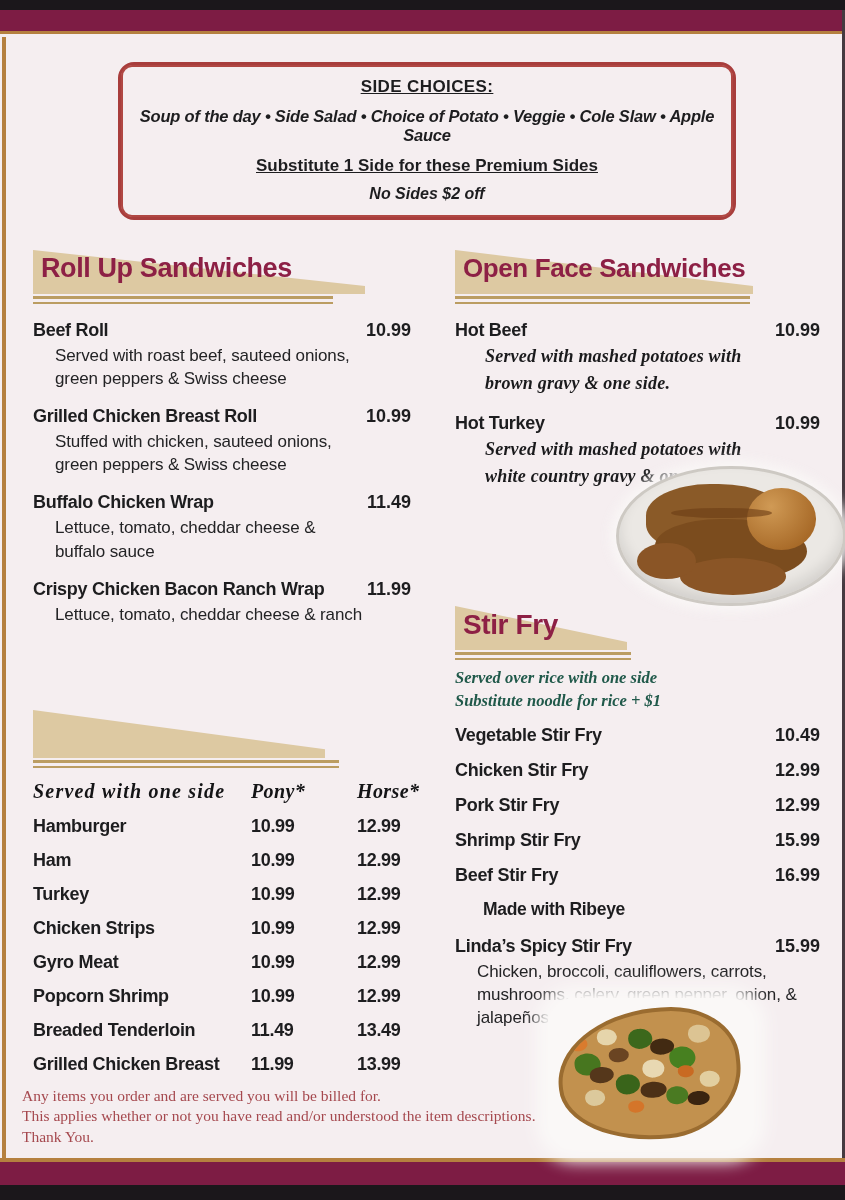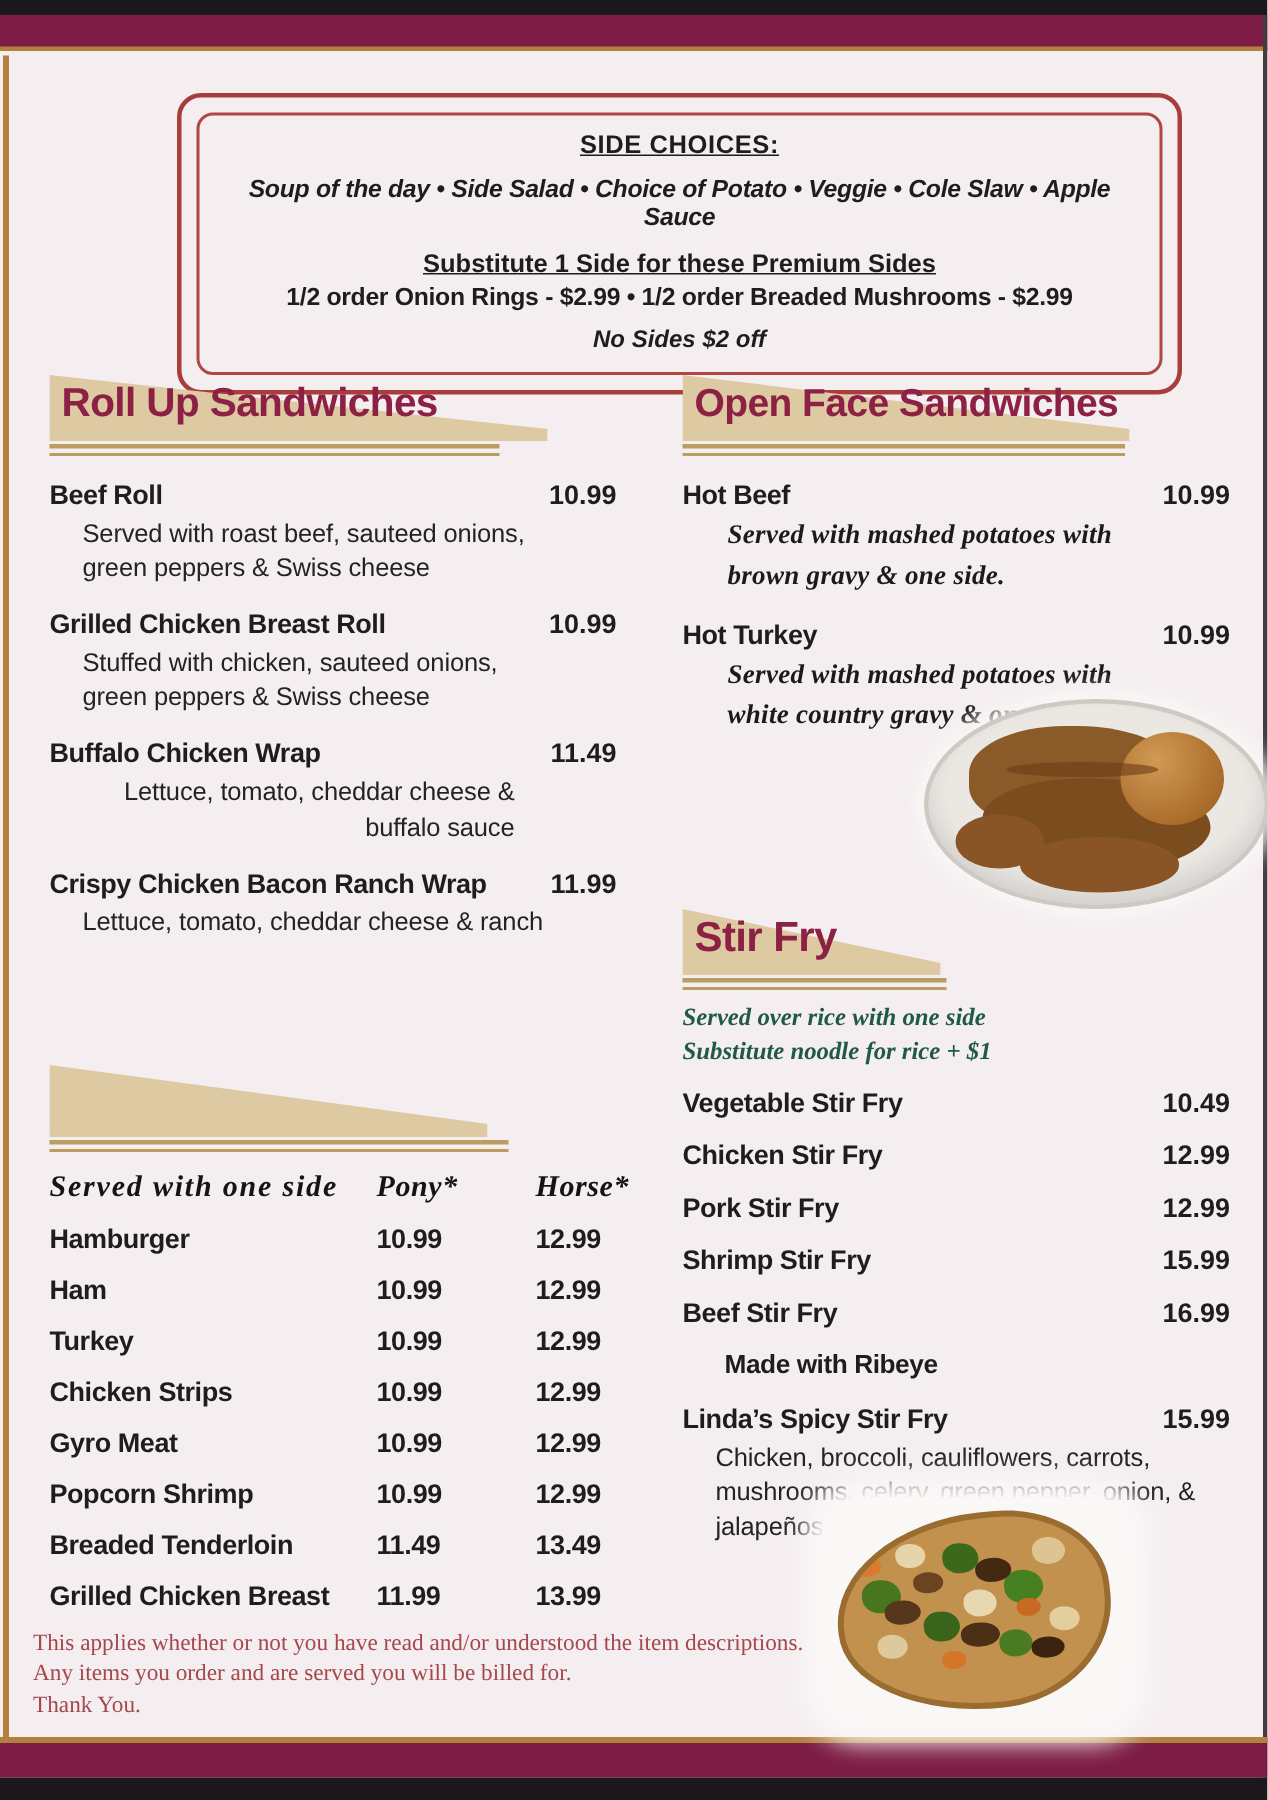--- a/index.html
+++ b/index.html
@@ -13,22 +13,22 @@
   
   .bar-black-top   { position:absolute; left:0; right:0; top:0; height:10px; background:#1b171b; }
   .band-maroon-top { position:absolute; left:0; right:0; top:10px; height:24px; background:#7d1c44; border-bottom:3px solid #b5803f; }
   .band-maroon-bot { position:absolute; left:0; right:0; top:1158px; height:27px; background:#7d1c44; border-top:4px solid #b5803f; }
   .bar-black-bot   { position:absolute; left:0; right:0; bottom:0; height:15px; background:#1b171b; }
   .frame-left      { position:absolute; left:2px; top:37px; width:4px; height:1121px; background:#b5803f; }
   .edge-right      { position:absolute; right:0; top:10px; width:3px; height:1175px; background:#453a40; }
 
   
   .side-box {
-    position:absolute; left:118px; top:62px; width:670px;
-    border:3px solid #a83d3c; border-radius:16px; padding:10px;
+    position:absolute; left:118px; top:62px; width:618px;
+    border:3px solid #a83d3c; border-radius:16px; padding:0;
   }
   .side-box-inner {
     border:2px solid #b04743; border-radius:11px;
     padding:10px 8px 12px; text-align:center;
   }
   .sc-title { font-size:17px; font-weight:700; text-decoration:underline; letter-spacing:.4px; }
   .sc-line1 { margin-top:10px; font-size:16.5px; font-weight:700; font-style:italic; letter-spacing:-.2px; }
   .sc-sub   { margin-top:11px; font-size:17px; font-weight:700; text-decoration:underline; }
   .sc-line  { margin-top:2px; font-size:16.5px; font-weight:700; line-height:1.28; letter-spacing:-.2px; }
   .sc-off   { margin-top:9px; font-size:16px; font-weight:700; font-style:italic; }
@@ -132,21 +132,20 @@
 <div class="frame-left"></div>
 <div class="edge-right"></div>
 <div class="band-maroon-bot"></div>
 <div class="bar-black-bot"></div>
 
 <div class="side-box">
   <div class="side-box-inner">
     <div class="sc-title">SIDE CHOICES:</div>
     <div class="sc-line1">Soup of the day • Side Salad • Choice of Potato • Veggie • Cole Slaw  • Apple Sauce</div>
     <div class="sc-sub">Substitute 1 Side for these Premium Sides</div>
-    <div class="sc-line">1/2 order Onion Rings - $2.99 • 1/2 order Breaded Mushrooms - $2.99</div>
     <div class="sc-off">No Sides $2 off</div>
   </div>
 </div>
 
 <div class="section" id="roll-up" style="left:33px; top:250px; width:378px;">
   <div class="sec-header">
     <div class="wedge" style="width:332px;"></div>
     <div class="sec-title">Roll Up Sandwiches</div>
     <div class="dbl-line" style="width:300px;"></div>
   </div>
@@ -163,21 +162,21 @@
       <span class="item-name">Grilled Chicken Breast Roll</span>
       <span class="item-price">10.99</span>
     </div>
     <div class="item-desc" style="width:330px;">Stuffed with chicken, sauteed onions, green peppers &amp; Swiss cheese</div>
   </div>
   <div class="item">
     <div class="item-row">
       <span class="item-name">Buffalo Chicken Wrap</span>
       <span class="item-price">11.49</span>
     </div>
-    <div class="item-desc" style="width:310px;text-align:right;">Lettuce, tomato, cheddar cheese &amp; buffalo sauce</div>
+    <div class="item-desc" style="width:310px;">Lettuce, tomato, cheddar cheese &amp; buffalo sauce</div>
   </div>
   <div class="item">
     <div class="item-row">
       <span class="item-name">Crispy Chicken Bacon Ranch Wrap</span>
       <span class="item-price">11.99</span>
     </div>
     <div class="item-desc">Lettuce, tomato, cheddar cheese &amp; ranch</div>
   </div>
 </div>
 
@@ -325,16 +324,16 @@
     <span class="dot" style="left:36%; top:70%; width:16px; height:12px; background:#d4752a;"></span>
     <span class="dot" style="left:16%; top:40%; width:24px; height:16px; background:#55371b;"></span>
     <span class="dot" style="left:52%; top:22%; width:24px; height:16px; background:#422a12;"></span>
     <span class="dot" style="left:44%; top:56%; width:26px; height:16px; background:#4c3016;"></span>
     <span class="dot" style="left:70%; top:68%; width:22px; height:14px; background:#3a2410;"></span>
     <span class="dot" style="left:28%; top:26%; width:20px; height:14px; background:#6a4422;"></span>
   </div>
 </div>
 
 <div class="footer">
+  <div>Any items you order and are served you will be billed for.</div>
   <div>This applies whether or not you have read and/or understood the item descriptions.</div>
-  <div>Any items you order and are served you will be billed for.</div>
   <div>Thank You.</div>
 </div>
 
 </body></html>

